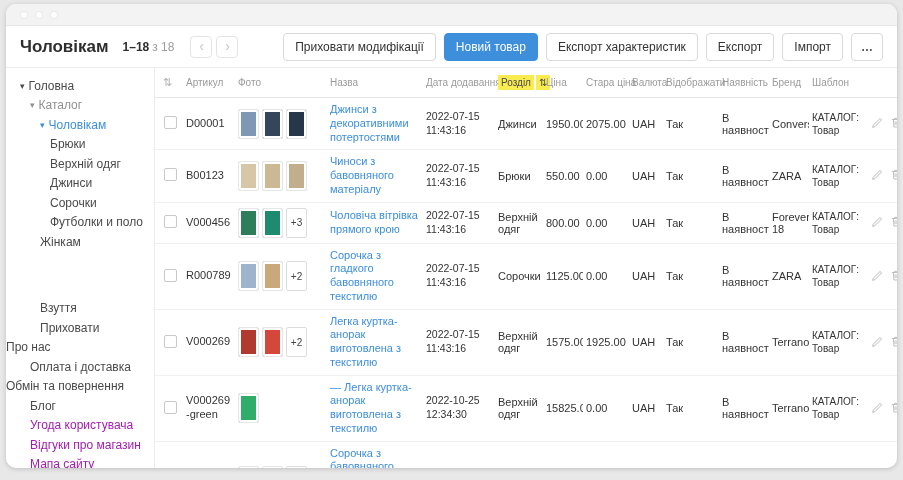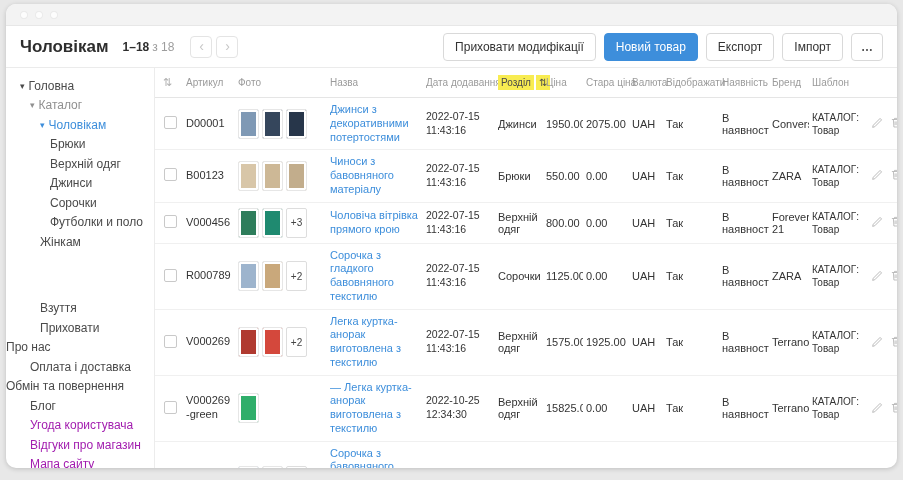--- a/index.html
+++ b/index.html
@@ -59,20 +59,21 @@
     <span class="ph-title">Чоловікам</span>
     <span class="pag"><span>1–18</span><span class="pag-total">з 18</span></span>
     <span class="navbtns">
       <span class="navbtn"><span>‹</span></span>
       <span class="navbtn"><span>›</span></span>
     </span>
     <span class="spacer"></span>
     <span class="btnrow">
       <button class="btn">Приховати модифікації</button>
       <button class="btn primary">Новий товар</button>
+      <button class="btn">Експорт характеристик</button>
       <button class="btn">Експорт</button>
       <button class="btn">Імпорт</button>
       <button class="btn more">…</button>
     </span>
   </div>
 
   <div class="content">
     <div class="sidebar">
         <div class="sb-item normal" style="padding-left: 14px;">
           <span class="sb-arrow">▾</span>
@@ -238,21 +239,21 @@
               <td>
                 <a class="pname">Чоловіча вітрівка прямого крою</a>
               </td>
               <td class="datecell">2022-07-15 11:43:16</td>
               <td>Верхній одяг</td>
               <td>800.00</td>
               <td>0.00</td>
               <td>UAH</td>
               <td>Так</td>
               <td>В наявності</td>
-              <td>Forever 21</td>
+              <td>Forever 18</td>
               <td class="tpl">КАТАЛОГ: Товар</td>
               <td class="acts"><span class="act"><svg width="12" height="12" viewBox="0 0 16 16">
                     <path d="M12.1 1.9l2 2L5 13l-2.8.8L3 11z" fill="none" stroke="currentColor" stroke-width="1.2"></path>
                   </svg></span><span class="act"><svg width="12" height="13" viewBox="0 0 16 16">
                     <path d="M2.5 4h11M6 4V2.5h4V4M4.5 4l.7 10h5.6l.7-10M6.8 6.5v5M9.2 6.5v5" fill="none" stroke="currentColor" stroke-width="1.1"></path>
                   </svg></span></td>
             </tr>
             <tr>
               <td><span class="cb"></span></td>
               <td class="skucell">R000789</td>

